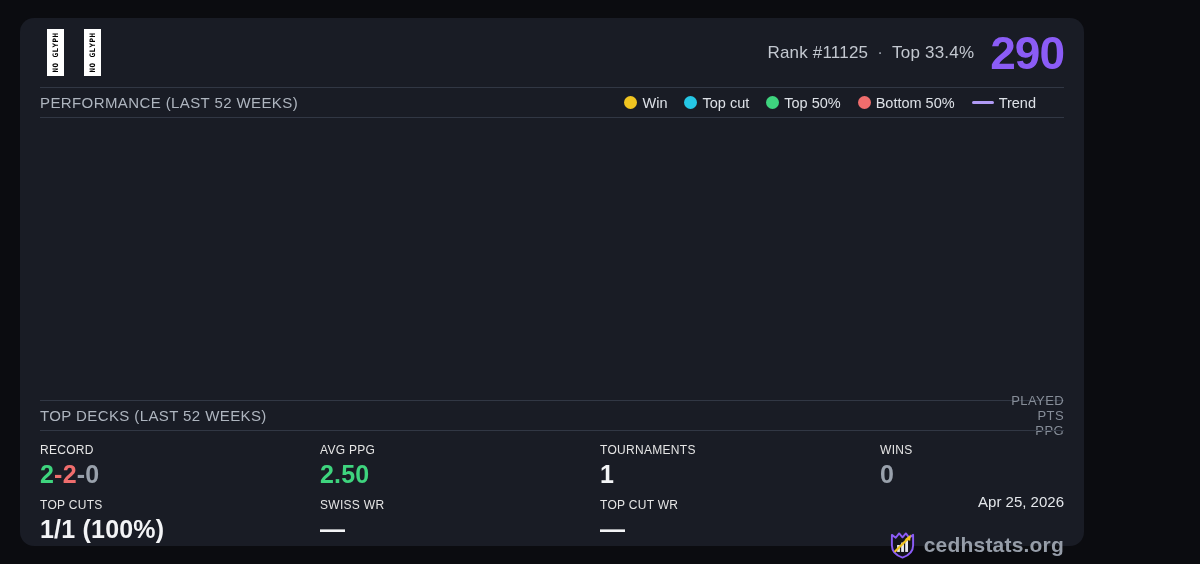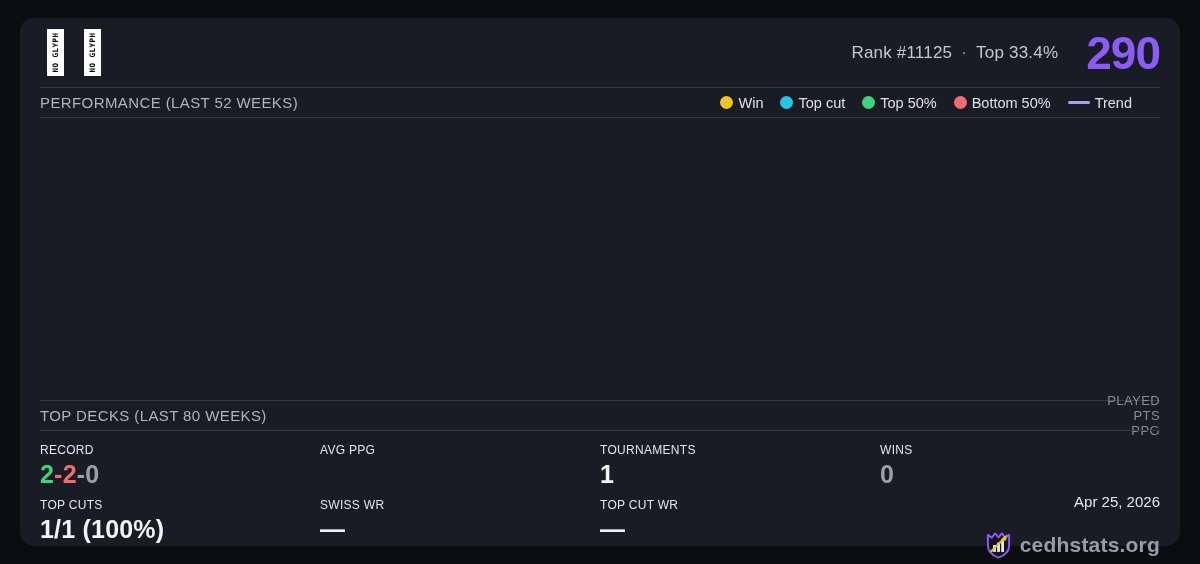--- a/index.html
+++ b/index.html
@@ -4,21 +4,21 @@
 <style>
   * { margin:0; padding:0; box-sizing:border-box; }
   html,body { width:1200px; height:564px; overflow:hidden; }
   body {
     background:#0b0c10;
     font-family:"Liberation Sans","DejaVu Sans",sans-serif;
     position:relative;
   }
   .card {
     position:absolute; left:20px; top:18px;
-    width:1160px; height:528px;
+    width:1064px; height:528px;
     background:#191c25;
     border-radius:14px;
     padding:0 20px;
     display:flex; flex-direction:column;
   }
   .divider { height:1px; background:#313744; flex-shrink:0; }
 
   
   .card-header { height:69px; display:flex; align-items:center; justify-content:space-between; flex-shrink:0; }
   .glyphs { display:flex; gap:20px; margin-left:7px; }
@@ -28,21 +28,21 @@
   }
   .noglyph span {
     transform:rotate(-90deg);
     font-family:"DejaVu Sans Mono",monospace;
     font-size:7.5px; font-weight:700; color:#000;
     letter-spacing:.5px; white-space:nowrap;
   }
   .rank-area { display:flex; align-items:center; }
   .rank-text { font-size:17px; font-weight:500; color:#c3c8d0; letter-spacing:.2px; }
   .rank-text .sep { margin:0 9px; color:#9aa0aa; }
-  .points { font-size:46px; font-weight:800; line-height:1; margin-left:28px; letter-spacing:-1px; }
+  .points { font-size:46px; font-weight:800; line-height:1; margin-left:16px; letter-spacing:-1px; }
 
   
   .section-head { height:29px; display:flex; align-items:center; justify-content:space-between; flex-shrink:0; }
   .section-title { font-size:15px; color:#aeb5bf; letter-spacing:.4px; }
 
   .legend { display:flex; align-items:center; gap:17px; margin-right:28px; }
   .legend-item { display:flex; align-items:center; gap:5px; font-size:14.5px; color:#dde1e7; }
   .legend-dot { width:13px; height:13px; border-radius:50%; flex-shrink:0; }
   .legend-line { width:22px; height:3px; border-radius:2px; flex-shrink:0; }
 
@@ -121,41 +121,42 @@
     </div>
   </div>
 
   <div class="divider"></div>
 
   <div class="chart-area"></div>
 
   <div class="divider"></div>
 
   <div class="section-head">
-    <span class="section-title">TOP DECKS (LAST 80 WEEKS)</span>
+    <span class="section-title">TOP DECKS (LAST 52 WEEKS)</span>
     <div class="deck-cols">
       <span class="deck-col">PLAYED</span>
       <span class="deck-col">PTS</span>
       <span class="deck-col">PPG</span>
     </div>
   </div>
 
   <div class="divider"></div>
 
   <div class="stats-grid">
 
     <div class="stat-cell">
       <div class="stat-label">RECORD</div>
       <div class="stat-value">
         <span style="color: rgb(62, 212, 126);">2</span><span style="color: rgb(239, 109, 109);">-</span><span style="color: rgb(239, 109, 109);">2</span><span style="color: rgb(153, 161, 172);">-</span><span style="color: rgb(153, 161, 172);">0</span>
       </div>
     </div>
 
     <div class="stat-cell">
       <div class="stat-label">AVG PPG</div>
+      <div class="stat-value" style="color: rgb(62, 212, 126);">2.50</div>
     </div>
 
     <div class="stat-cell">
       <div class="stat-label">TOURNAMENTS</div>
       <div class="stat-value" style="color: rgb(243, 244, 246);">1</div>
     </div>
 
     <div class="stat-cell">
       <div class="stat-label">WINS</div>
       <div class="stat-value" style="color: rgb(153, 161, 172);">0</div>

